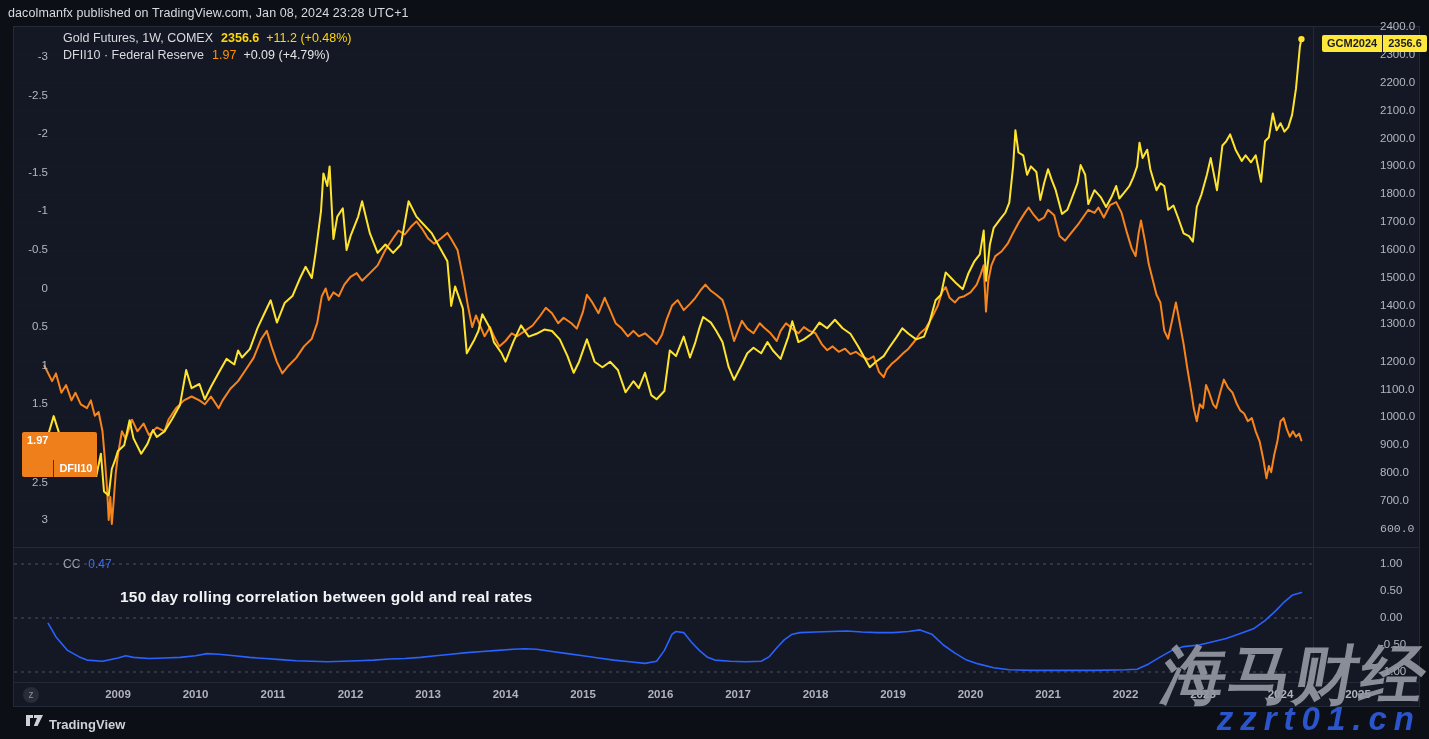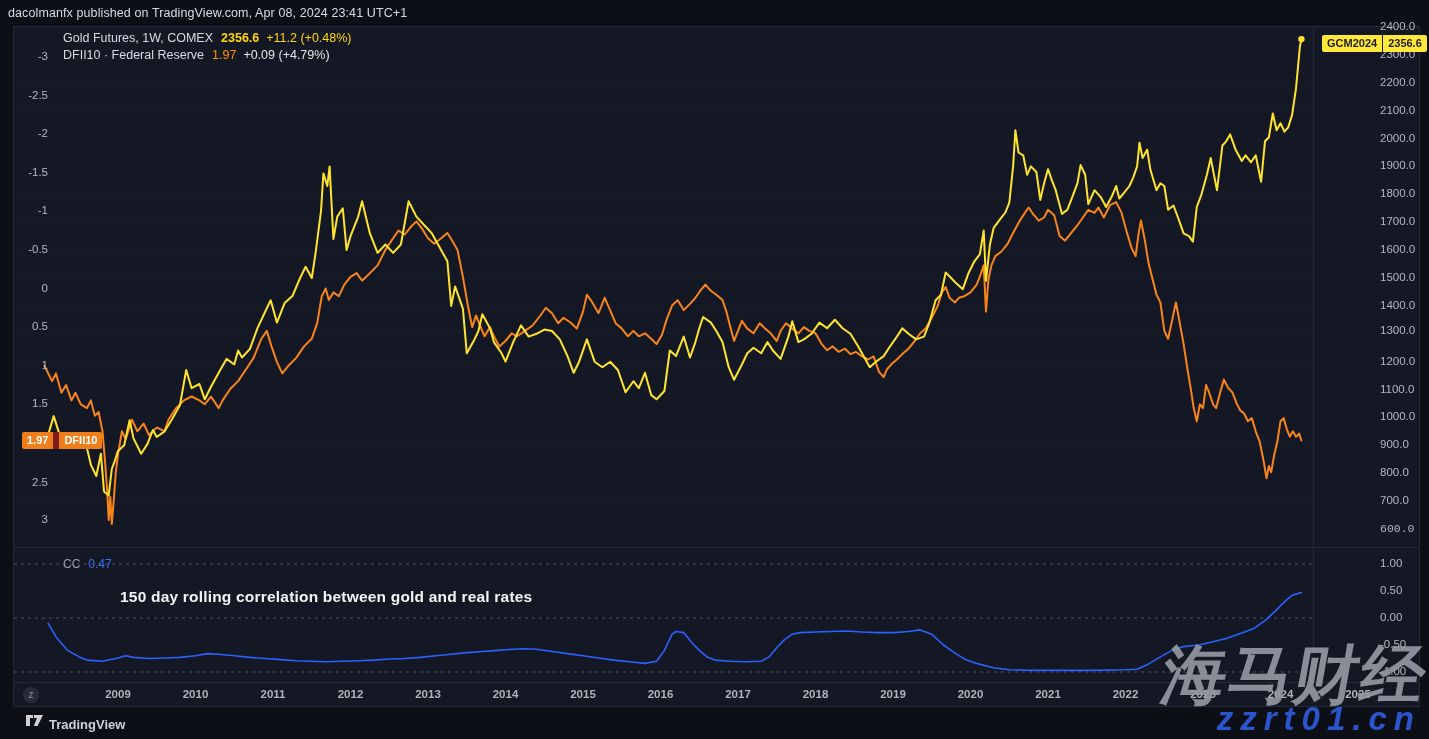--- a/index.html
+++ b/index.html
@@ -24,21 +24,21 @@
   .legend .c-orange{color:#e5e5e5;margin-left:7px;}
   
   .axis span, .taxis span{position:absolute;font-size:11.5px;color:#b4b7bf;z-index:5;}
   .axis-left span{left:0;width:48px;text-align:right;}
   .axis-right span{left:1380px;}
   .taxis span{top:688px;transform:translateX(-50%);font-weight:600;color:#b0b3bb;}
   
   .badge{position:absolute;display:flex;z-index:7;border-radius:2px;overflow:hidden;font-weight:700;}
   .badge .cell{padding:2px 5px;font-size:11px;line-height:13px;text-align:center;}
   .badge-dfii{left:22px;top:432px;background:#ef7f1a;color:#fff;}
-  .badge-dfii .cell+.cell{border-left:6px solid #7f1d1d;}
+  .badge-dfii .cell+.cell{border-left:1px solid #7f1d1d;margin-top:28px;}
   .badge-gold{left:1322px;top:35px;background:#ffe839;color:#1b1d26;}
   .badge-gold .cell+.cell{border-left:1px solid #1b1d26;}
   
   .cc-legend{position:absolute;left:63px;top:557px;z-index:6;font-size:12px;white-space:nowrap;}
   .cc-legend .cc{color:#9aa0ab;}
   .cc-legend .val{color:#3a6ef5;margin-left:8px;}
   .cc-title{position:absolute;left:120px;top:588px;z-index:6;font-size:15.5px;font-weight:700;color:#f2f3f5;letter-spacing:.2px;}
   
   .footer-brand{position:absolute;left:26px;top:715px;display:flex;align-items:center;z-index:6;}
   .footer-brand .txt{margin-left:6px;font-size:13px;font-weight:600;color:#cfd1d6;}
@@ -49,21 +49,21 @@
          color:rgba(148,152,163,.92);transform:skewX(-10deg);letter-spacing:2px;white-space:nowrap;}
   .wm-site{position:absolute;right:8px;top:700px;z-index:9;font-size:33px;font-weight:700;font-style:italic;
            color:#2a55cc;letter-spacing:7px;white-space:nowrap;}
 </style>
 </head>
 <body>
 
 <div class="stage">
 
   <div class="topbar">
-    <div class="pub">dacolmanfx published on TradingView.com, Apr 08, 2024 23:41 UTC+1</div>
+    <div class="pub">dacolmanfx published on TradingView.com, Jan 08, 2024 23:28 UTC+1</div>
   </div>
 
   <div class="widget"></div>
 
   <svg class="plot" width="1429" height="739">
     <defs>
         <clipPath id="plotclip">
           <rect x="14" y="27" width="1299" height="654"></rect>
         </clipPath>
       </defs>
@@ -131,21 +131,21 @@
       <span style="top: 47.8889px;">2300.0</span>
       <span style="top: 75.7778px;">2200.0</span>
       <span style="top: 103.667px;">2100.0</span>
       <span style="top: 131.556px;">2000.0</span>
       <span style="top: 159.444px;">1900.0</span>
       <span style="top: 187.333px;">1800.0</span>
       <span style="top: 215.222px;">1700.0</span>
       <span style="top: 243.111px;">1600.0</span>
       <span style="top: 271px;">1500.0</span>
       <span style="top: 298.889px;">1400.0</span>
-      <span style="top: 324px; text-align: right;">1300.0</span>
+      <span style="top: 317px; text-align: right;">1300.0</span>
       <span style="top: 354.667px;">1200.0</span>
       <span style="top: 382.556px;">1100.0</span>
       <span style="top: 410.444px;">1000.0</span>
       <span style="top: 438.333px;">900.0</span>
       <span style="top: 466.222px;">800.0</span>
       <span style="top: 494.111px; text-align: right;">700.0</span>
       <span style="top: 522px; font-family: Liberation Mono, monospace;">600.0</span>
     </div>
   <div class="axis axis-right" id="axis-cc">
       <span style="top: 557px;">1.00</span>

